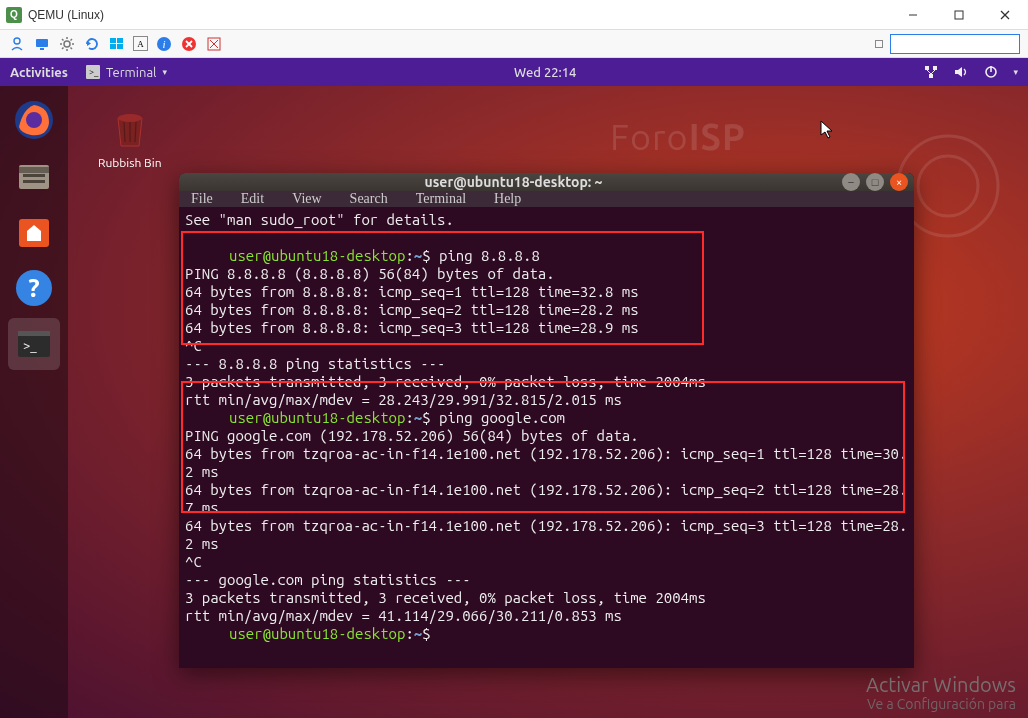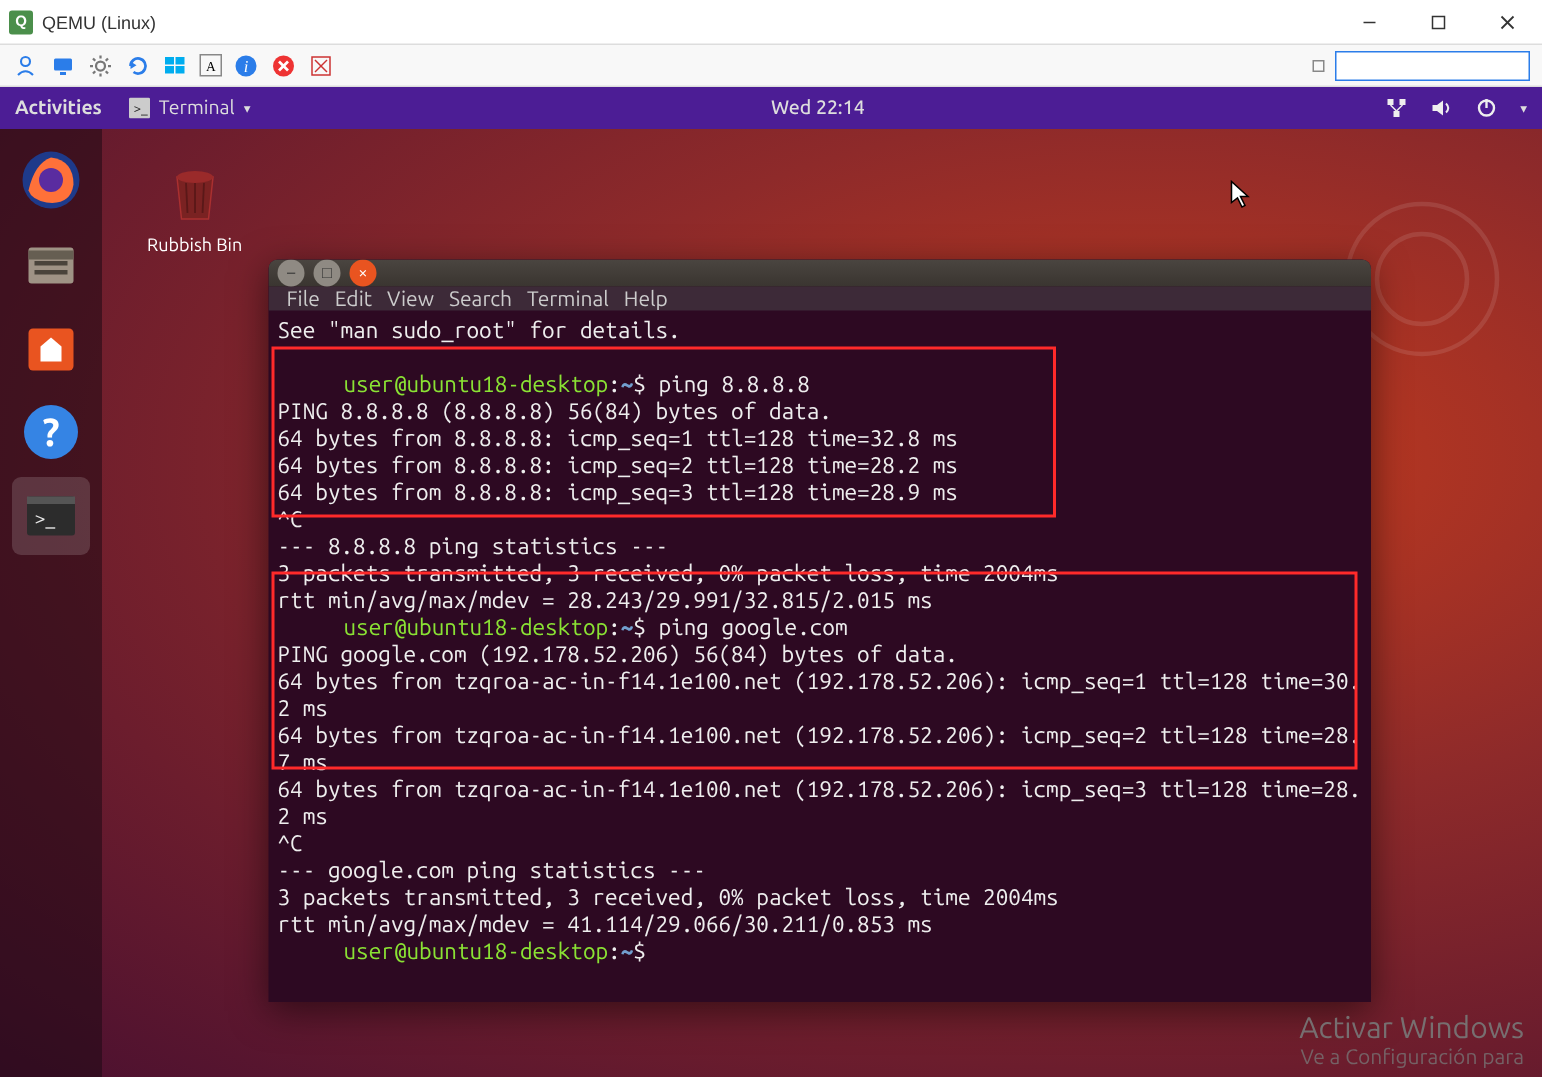--- a/index.html
+++ b/index.html
@@ -80,22 +80,22 @@
   display: flex; align-items: center; color: #ddd; font-size: 14px;
   padding: 0 6px; position: relative;
 }
 .term-title .t-text { flex: 1; text-align: center; font-weight: 600; }
 .term-ctrls { display: flex; gap: 6px; }
 .t-ctrl { width: 18px; height: 18px; border-radius: 50%; display: flex; align-items: center; justify-content: center; font-size: 11px; color: #333; }
 .t-ctrl.min { background: #8f8a83; }
 .t-ctrl.max { background: #8f8a83; }
 .t-ctrl.close { background: #e95420; color: #fff; }
 .term-menu {
-  height: 26px; display: flex; align-items: center; gap: 10px;
-  padding: 0 12px; color: #ccc; font-size: 14px; background: #3d2a38;
+  height: 26px; display: flex; align-items: center; gap: 28px;
+  padding: 0 12px; color: #ccc; font-size: 14px; background: #3d2a38; font-family: Liberation Serif, serif;
 }
 .term-menu span { cursor: pointer; }
 .term-body {
   flex: 1; padding: 4px 6px; font-family: "Ubuntu Mono", "Consolas", monospace;
   font-size: 15px; line-height: 18px; color: #eee; position: relative;
   white-space: pre-wrap; word-break: break-all;
 }
 .green { color: #8ae234; font-weight: 400; margin-left: 44px; }
 .blue { color: #729fcf; font-weight: 600; }
 .white { color: #eee; }
@@ -240,20 +240,23 @@
         <svg width="14" height="14">
             <circle cx="7" cy="7" r="5" fill="none" stroke="#eee" stroke-width="1.6"></circle>
             <line x1="7" y1="1" x2="7" y2="7" stroke="#eee" stroke-width="1.6"></line>
           </svg>
       </div>
       <span style="font-size:9px;">▾</span>
     </div>
   </div>
 
   <div class="desktop">
+    <div class="watermark-foroisp">
+      <span>Foro</span><b>ISP</b>
+    </div>
     <svg class="shapes">
       <circle cx="60" cy="60" r="50" fill="none" stroke="#fff" stroke-width="3"></circle>
       <circle cx="60" cy="60" r="30" fill="none" stroke="#fff" stroke-width="3"></circle>
     </svg>
 
     <div class="dock">
       <div class="dock-item">
         <svg width="42" height="42">
             <circle cx="21" cy="21" r="19" fill="#1e3a8a"></circle>
             <path d="M6 28 Q10 10 21 6 Q36 8 36 24 Q34 38 18 36 Q8 34 6 28" fill="#ff7139"></path>
@@ -295,20 +298,21 @@
         <ellipse cx="24" cy="14" rx="12" ry="4" fill="#9a2a2a"></ellipse>
         <line x1="18" y1="18" x2="19" y2="38" stroke="#5a1818" stroke-width="1.2"></line>
         <line x1="24" y1="18" x2="24" y2="38" stroke="#5a1818" stroke-width="1.2"></line>
         <line x1="30" y1="18" x2="29" y2="38" stroke="#5a1818" stroke-width="1.2"></line>
       </svg>
       <div>Rubbish Bin</div>
     </div>
 
     <div class="term-win">
       <div class="term-title">
+        <div class="t-text">user@ubuntu18-desktop: ~</div>
         <div class="term-ctrls">
           <div class="t-ctrl min">–</div>
           <div class="t-ctrl max">□</div>
           <div class="t-ctrl close">×</div>
         </div>
       </div>
       <div class="term-menu" id="term-menu">
           <span>File</span>
           <span>Edit</span>
           <span>View</span>

